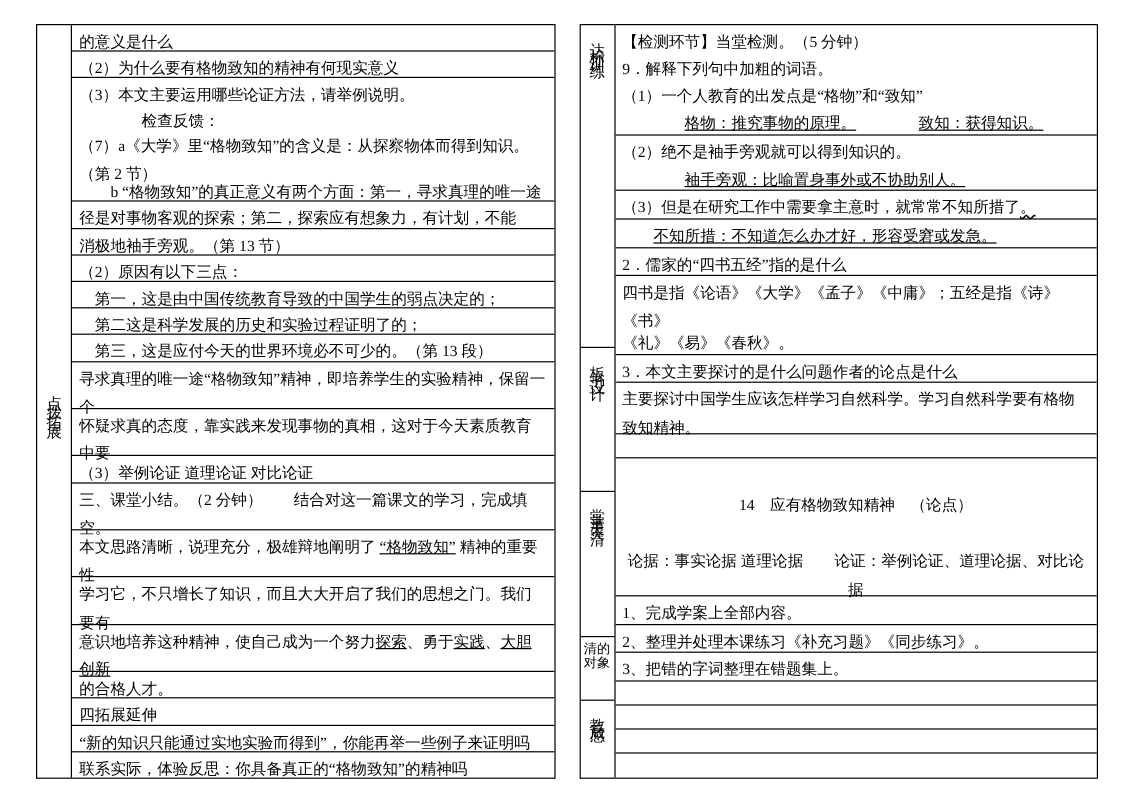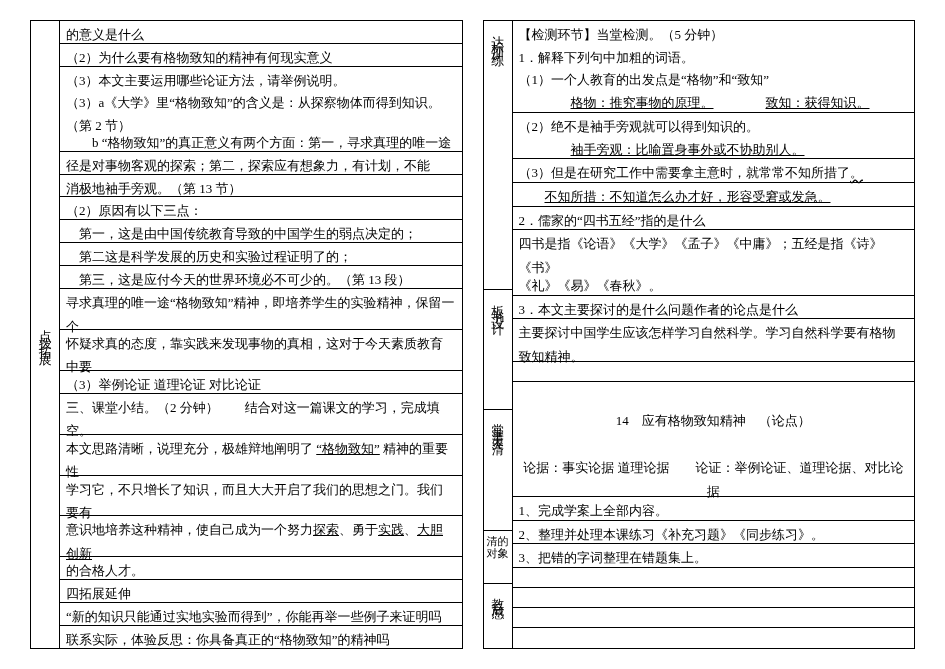--- a/index.html
+++ b/index.html
@@ -79,21 +79,22 @@
 <div class="page">
 
   <div class="col">
     <div class="side-label">
       <div class="side-cell">点拨拓展</div>
     </div>
     <div class="content">
       <div class="row">的意义是什么</div>
       <div class="row">（2）为什么要有格物致知的精神有何现实意义</div>
       <div class="row" style="border-bottom:none">（3）本文主要运用哪些论证方法，请举例说明。</div>
-      <div class="row" style="border-bottom:none">（3）a《大学》里“格物致知”的含义是：从探察物体而得到知识。（第 2 节）</div>
+      <div class="row" style="border-bottom:none">　　　　检查反馈：</div>
+      <div class="row" style="border-bottom:none">（7）a《大学》里“格物致知”的含义是：从探察物体而得到知识。（第 2 节）</div>
       <div class="row">　　b “格物致知”的真正意义有两个方面：第一，寻求真理的唯一途</div>
       <div class="row">径是对事物客观的探索；第二，探索应有想象力，有计划，不能</div>
       <div class="row">消极地袖手旁观。（第 13 节）</div>
       <div class="row">（2）原因有以下三点：</div>
       <div class="row">　第一，这是由中国传统教育导致的中国学生的弱点决定的；</div>
       <div class="row">　第二这是科学发展的历史和实验过程证明了的；</div>
       <div class="row">　第三，这是应付今天的世界环境必不可少的。（第 13 段）</div>
       <div class="row">寻求真理的唯一途“格物致知”精神，即培养学生的实验精神，保留一个</div>
       <div class="row">怀疑求真的态度，靠实践来发现事物的真相，这对于今天素质教育中要</div>
       <div class="row">（3）举例论证  道理论证  对比论证</div>
@@ -129,21 +130,21 @@
       <div class="side-cell vstack" style="flex:1.2">
         <span style="font-size:11px;line-height:1.1;text-align:center">清的对象</span>
       </div>
       <div class="side-cell vstack" style="flex:1.5;border-bottom:none">
         <span style="writing-mode:vertical-rl;letter-spacing:4px">教后感</span>
       </div>
     </div>
     <div class="content">
 
       <div class="row" style="border-bottom:none">【检测环节】当堂检测。（5 分钟）</div>
-      <div class="row" style="border-bottom:none">1．解释下列句中加粗的词语。</div>
+      <div class="row" style="border-bottom:none">9．解释下列句中加粗的词语。</div>
       <div class="row" style="border-bottom:none">（1）一个人教育的出发点是“格物”和“致知”</div>
       <div class="row">
         　　　　<span class="ul">格物：推究事物的原理。</span>　　　　<span class="ul">致知：获得知识。</span>
       </div>
       <div class="row" style="border-bottom:none">（2）绝不是袖手旁观就可以得到知识的。</div>
       <div class="row">
         　　　　<span class="ul">袖手旁观：比喻置身事外或不协助别人。</span>
       </div>
       <div class="row">
         <span>（3）但是在研究工作中需要拿主意时，就常常不知所措了</span><span class="ul-wavy">。</span>

